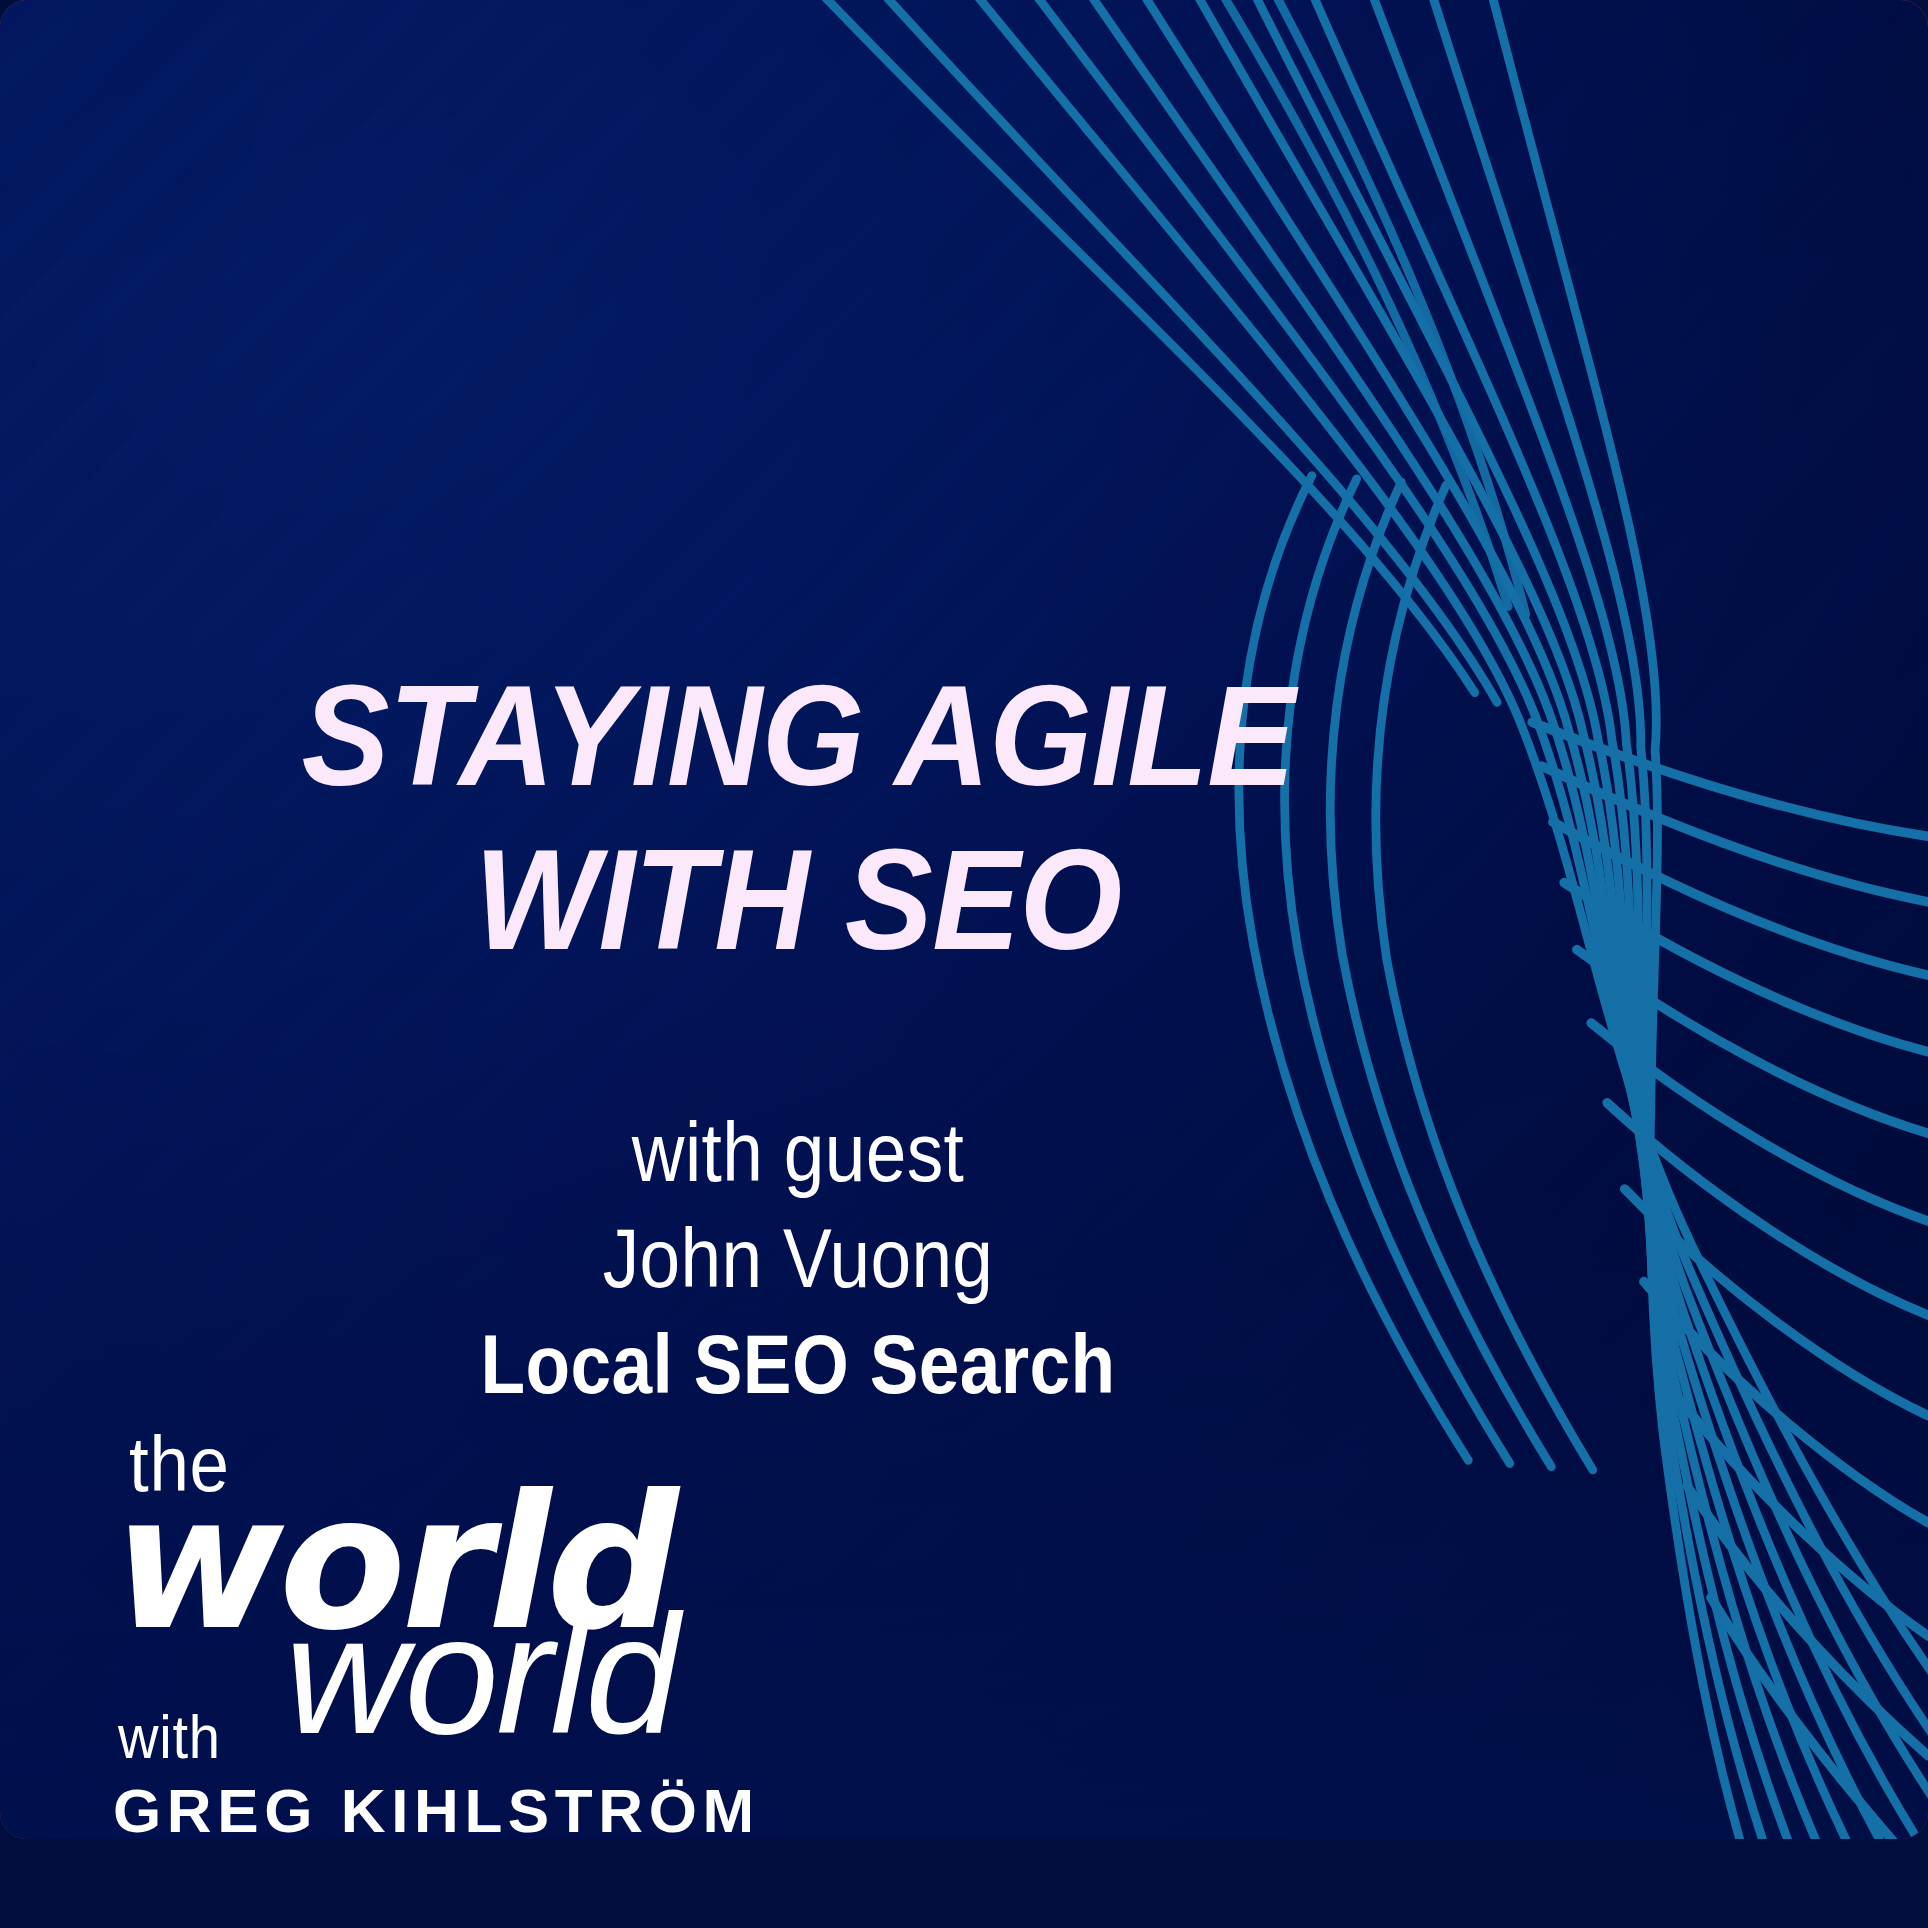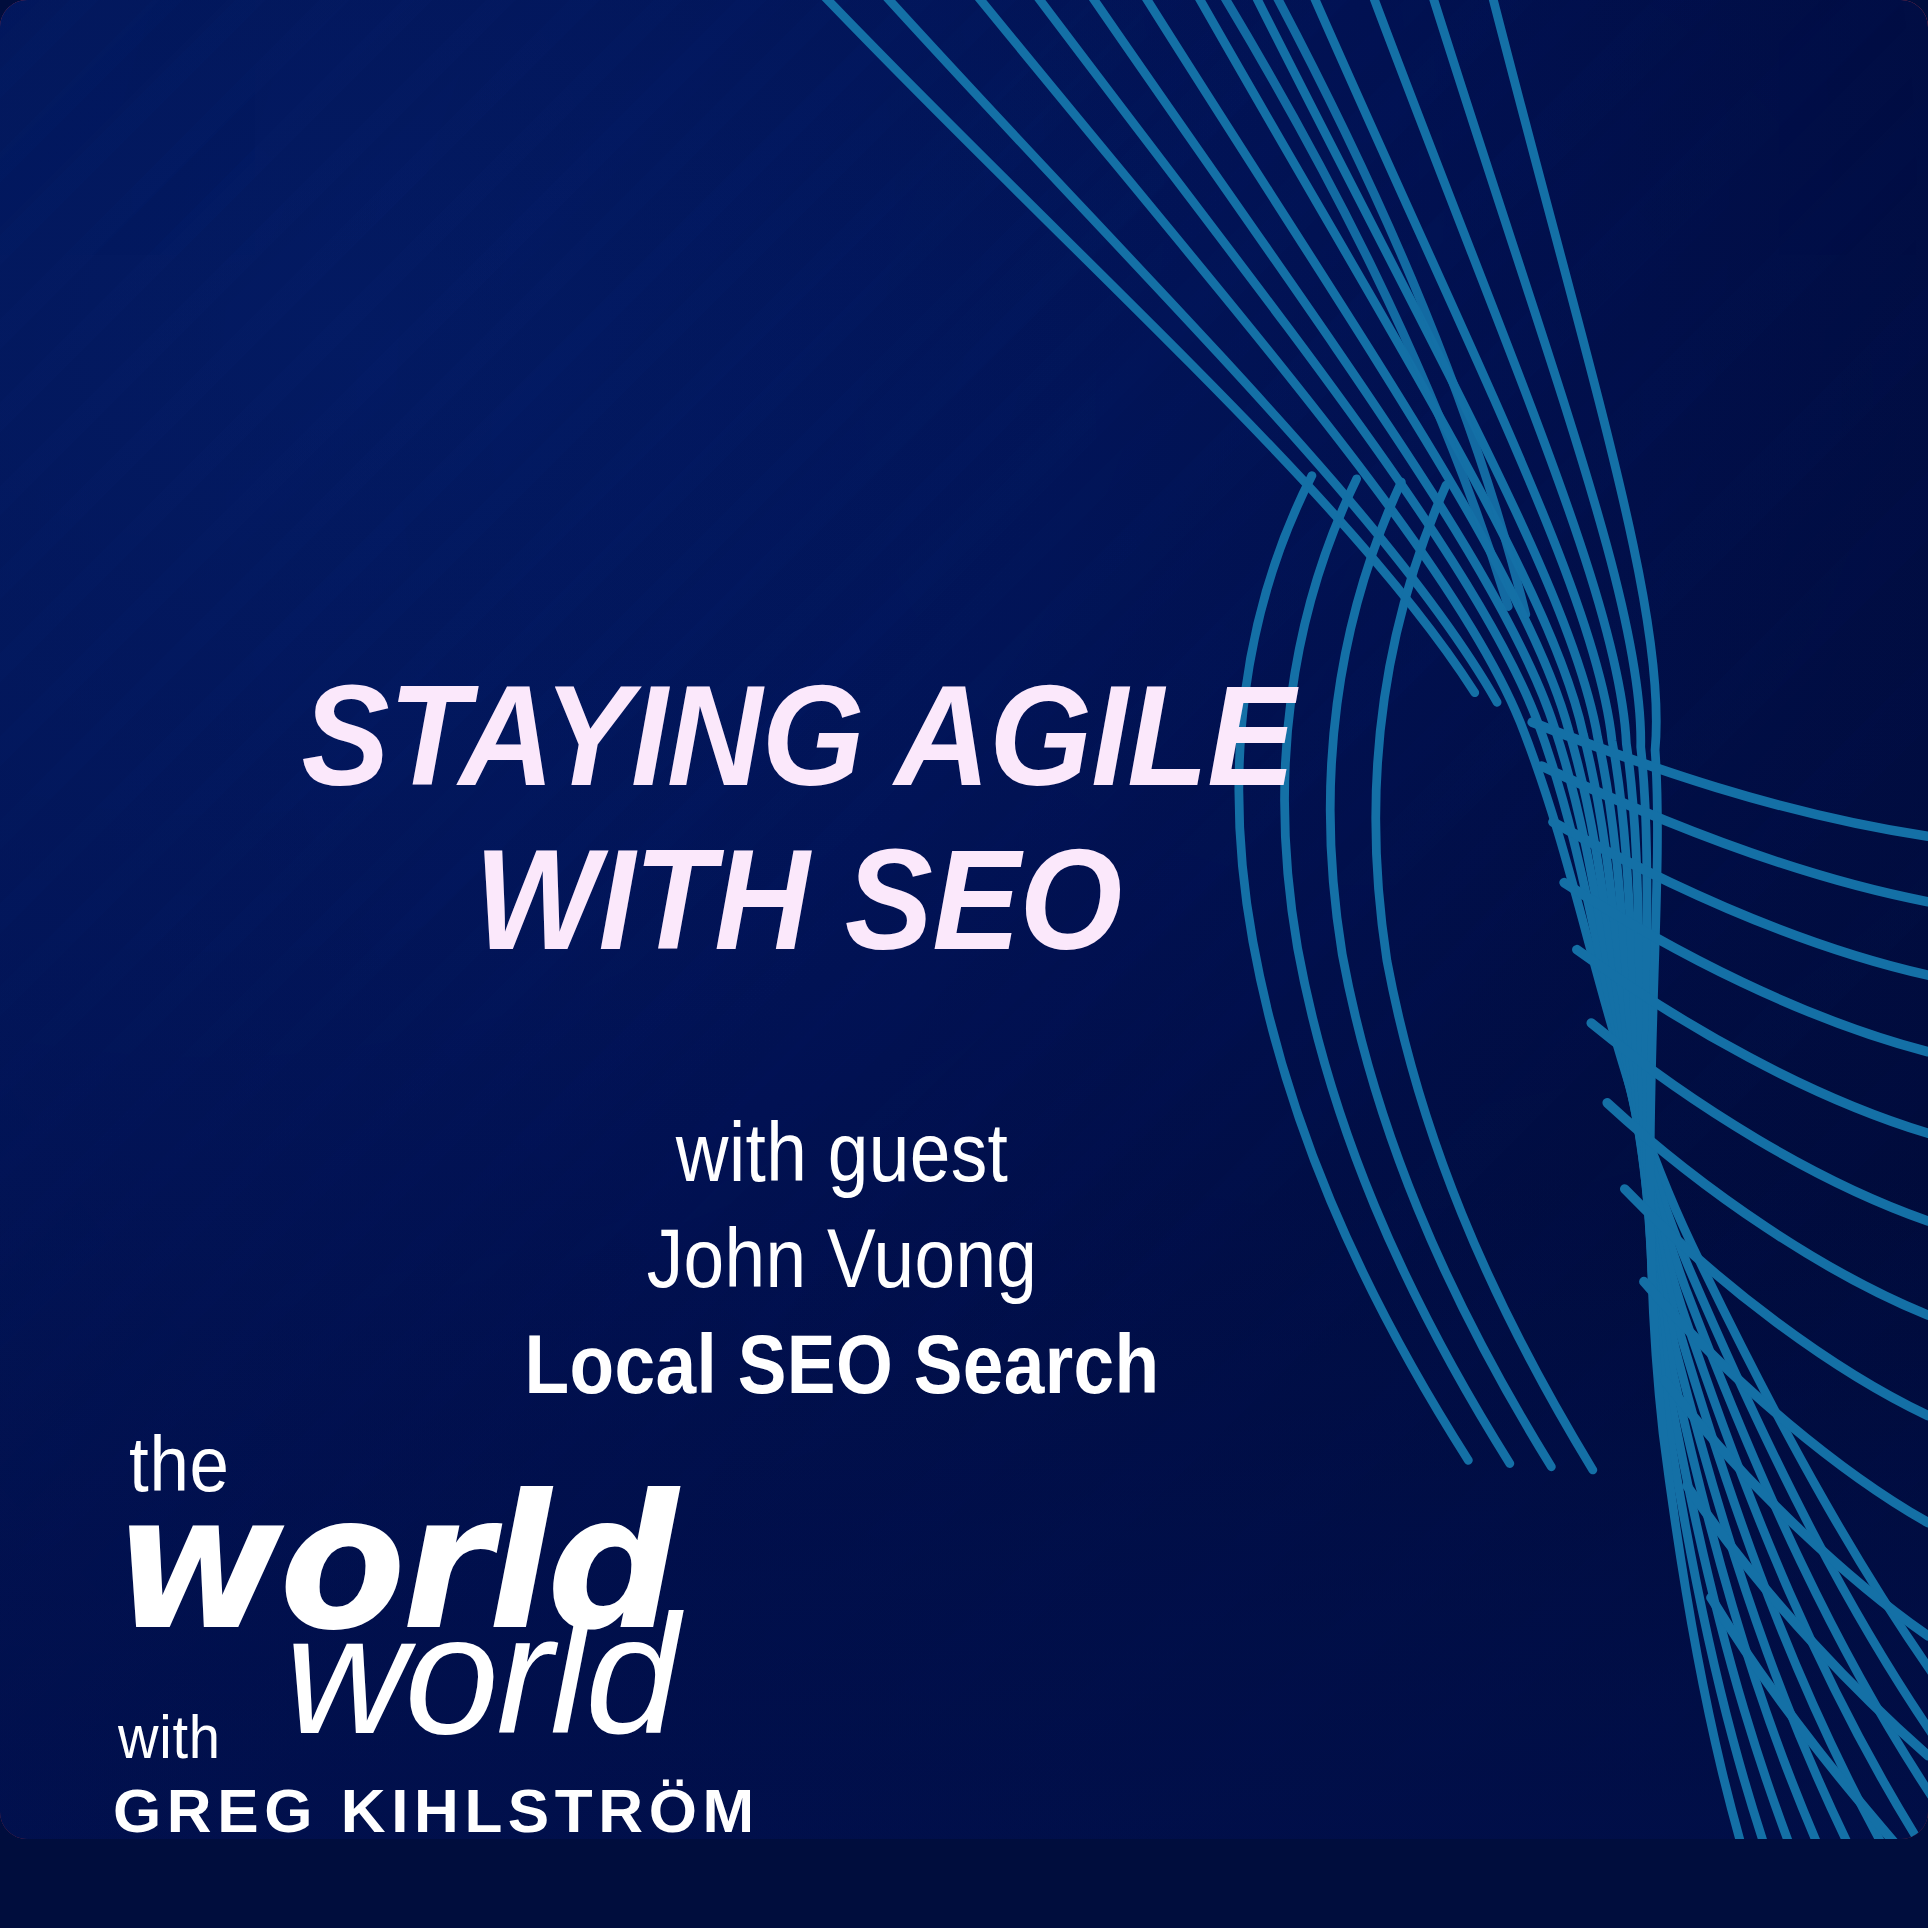--- a/index.html
+++ b/index.html
@@ -95,21 +95,20 @@
   }
   .episode-title .tl + .tl { margin-top: 29px; }
 
   .guest-block {
     position: absolute;
     left: 0;
     top: 1100px;
     width: 1596px;
     text-align: center;
     color: #ffffff;
-    margin-left: 44px;
   }
   .guest-line {
     display: block;
     font-family: "Liberation Sans Narrow", "Liberation Sans", sans-serif;
     font-size: 83px;
     line-height: 1.28;
     font-weight: 400;
     letter-spacing: 0.4px;
     transform: scaleX(0.88);
     transform-origin: 50% 50%;

